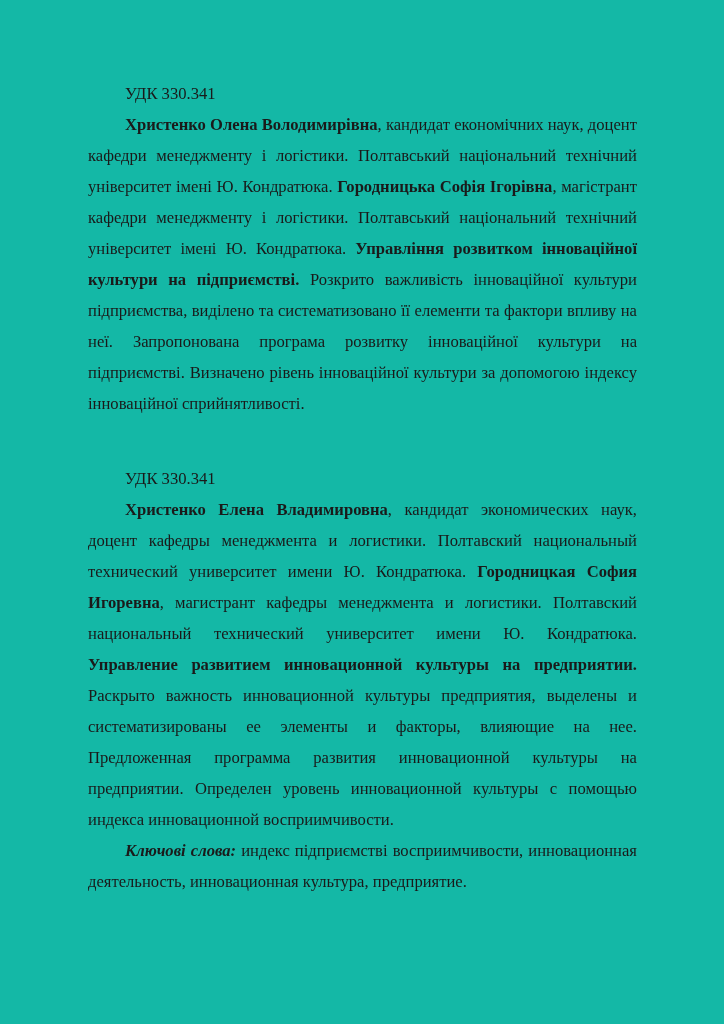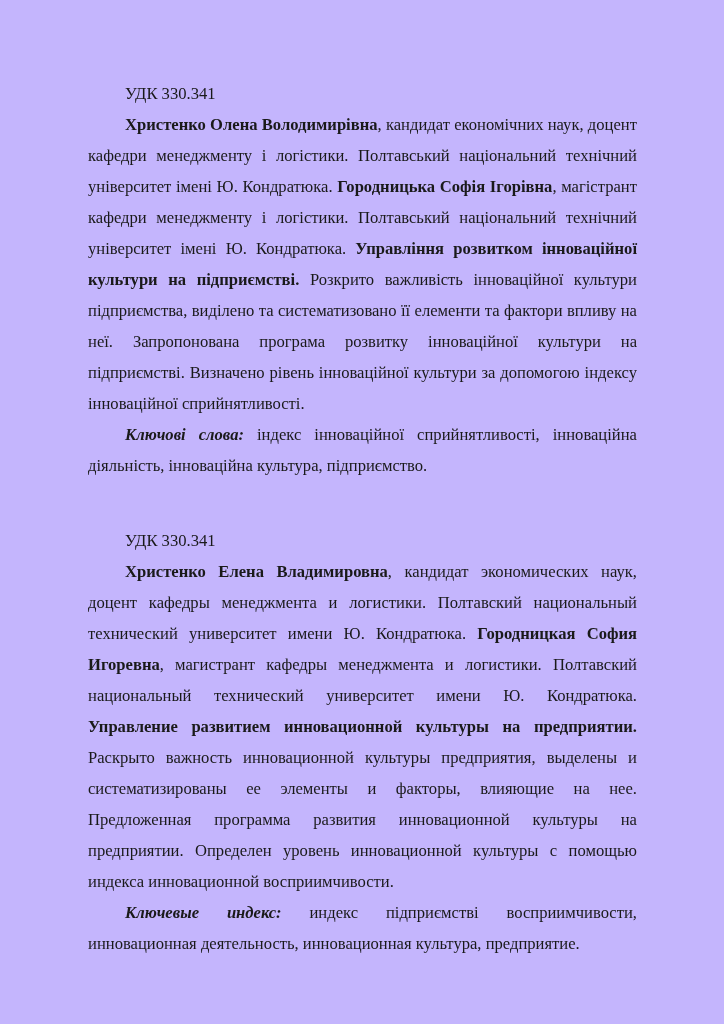--- a/index.html
+++ b/index.html
@@ -11,21 +11,21 @@
     width: 724px;
     height: 1024px;
     font-family: "Liberation Serif", "DejaVu Serif", serif;
     color: #1a1a1a;
     overflow: hidden;
   }
   .page {
     position: relative;
     width: 724px;
     height: 1024px;
-    background: #c4b5fd;
+    background: #14b8a6;
   }
   .content {
     position: absolute;
     left: 88px;
     top: 78px;
     width: 549px;
   }
   .abstract-block {
     margin: 0;
   }
@@ -58,25 +58,24 @@
 </style>
 </head>
 <body>
 
 <div class="page">
   <div class="content">
 
     <div class="abstract-block">
       <p class="udk">УДК 330.341</p>
       <p class="para"><span class="b">Христенко Олена Володимирівна</span><span>, кандидат економічних наук, доцент кафедри менеджменту і логістики. Полтавський національний технічний університет імені Ю. Кондратюка. </span><span class="b">Городницька Софія Ігорівна</span><span>, магістрант кафедри менеджменту і логістики. Полтавський національний технічний університет імені Ю. Кондратюка. </span><span class="b">Управління розвитком інноваційної культури на підприємстві.</span><span> Розкрито важливість інноваційної культури підприємства, виділено та систематизовано її елементи та фактори впливу на неї. Запропонована програма розвитку інноваційної культури на підприємстві. Визначено рівень інноваційної культури за допомогою індексу інноваційної сприйнятливості.</span></p>
-      <p class="para"><span class="bi">Ключові слова:</span><span> індекс інноваційної сприйнятливості, інноваційна діяльність, інноваційна культура, підприємство.</span></p>
     </div>
 
     <div class="gap"></div>
 
     <div class="abstract-block">
       <p class="udk">УДК 330.341</p>
       <p class="para"><span class="b">Христенко Елена Владимировна</span><span>, кандидат экономических наук, доцент кафедры менеджмента и логистики. Полтавский национальный технический университет имени Ю. Кондратюка. </span><span class="b">Городницкая София Игоревна</span><span>, магистрант кафедры менеджмента и логистики. Полтавский национальный технический университет имени Ю. Кондратюка. </span><span class="b">Управление развитием инновационной культуры на предприятии.</span><span> Раскрыто важность инновационной культуры предприятия, выделены и систематизированы ее элементы и факторы, влияющие на нее. Предложенная программа развития инновационной культуры на предприятии. Определен уровень инновационной культуры с помощью индекса инновационной восприимчивости.</span></p>
-      <p class="para"><span class="bi">Ключевые индекс:</span><span> индекс підприємстві восприимчивости, инновационная деятельность, инновационная культура, предприятие.</span></p>
+      <p class="para"><span class="bi">Ключові слова:</span><span> индекс підприємстві восприимчивости, инновационная деятельность, инновационная культура, предприятие.</span></p>
     </div>
 
   </div>
 </div>
 
 </body></html>

